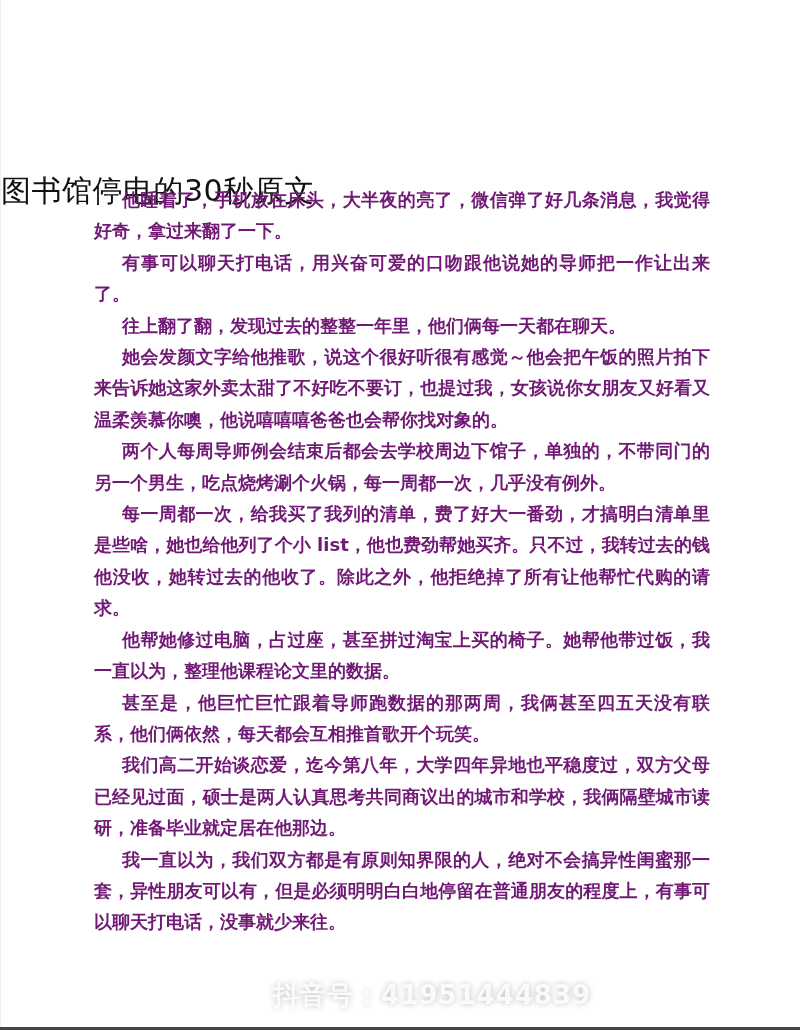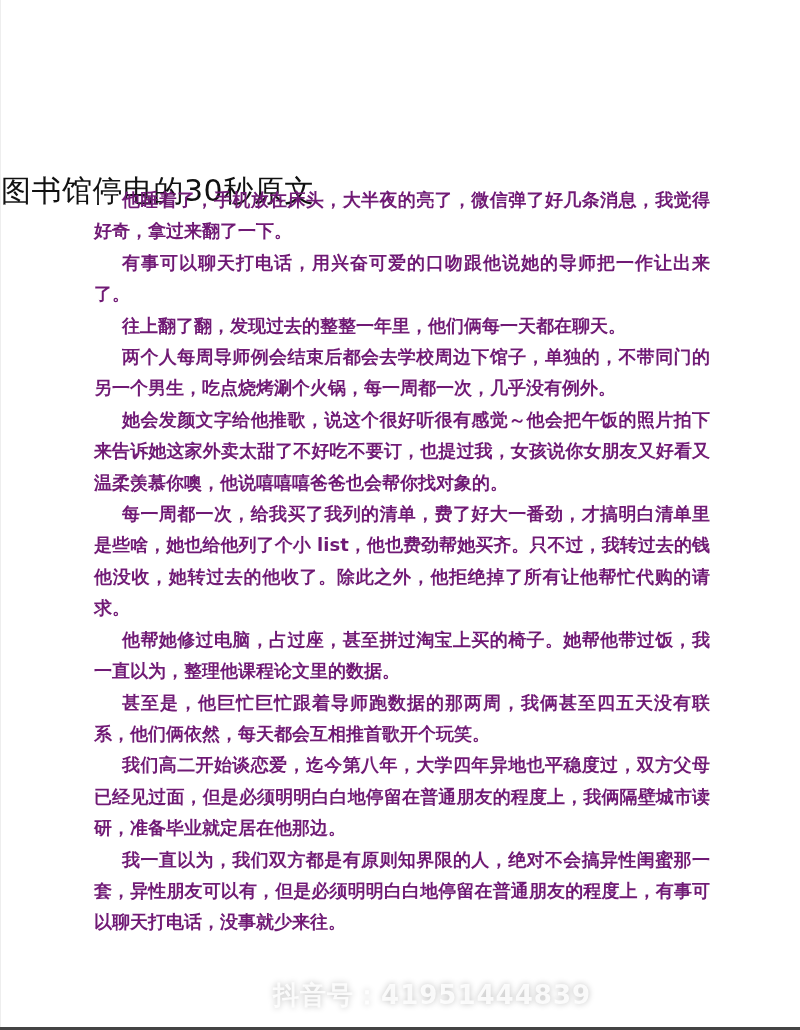--- a/index.html
+++ b/index.html
@@ -82,26 +82,26 @@
 </head>
 <body>
 
 <div class="page">
   <div class="title">图书馆停电的30秒原文</div>
 
   <div class="body-text">
     <p class="para">他睡着了，手机放在床头，大半夜的亮了，微信弹了好几条消息，我觉得好奇，拿过来翻了一下。</p>
     <p class="para">有事可以聊天打电话，用兴奋可爱的口吻跟他说她的导师把一作让出来了。</p>
     <p class="para">往上翻了翻，发现过去的整整一年里，他们俩每一天都在聊天。</p>
+    <p class="para">她会发颜文字给他推歌，说这个很好听很有感觉～他会把午饭的照片拍下来告诉她这家外卖太甜了不好吃不要订，也提过我，女孩说你女朋友又好看又温柔羡慕你噢，他说嘻嘻嘻爸爸也会帮你找对象的。</p>
     <p class="para">两个人每周导师例会结束后都会去学校周边下馆子，单独的，不带同门的另一个男生，吃点烧烤涮个火锅，每一周都一次，几乎没有例外。</p>
-    <p class="para">她会发颜文字给他推歌，说这个很好听很有感觉～他会把午饭的照片拍下来告诉她这家外卖太甜了不好吃不要订，也提过我，女孩说你女朋友又好看又温柔羡慕你噢，他说嘻嘻嘻爸爸也会帮你找对象的。</p>
     <p class="para">每一周都一次，给我买了我列的清单，费了好大一番劲，才搞明白清单里是些啥，她也给他列了个小 list，他也费劲帮她买齐。只不过，我转过去的钱他没收，她转过去的他收了。除此之外，他拒绝掉了所有让他帮忙代购的请求。</p>
     <p class="para">他帮她修过电脑，占过座，甚至拼过淘宝上买的椅子。她帮他带过饭，我一直以为，整理他课程论文里的数据。</p>
     <p class="para">甚至是，他巨忙巨忙跟着导师跑数据的那两周，我俩甚至四五天没有联系，他们俩依然，每天都会互相推首歌开个玩笑。</p>
-    <p class="para">我们高二开始谈恋爱，迄今第八年，大学四年异地也平稳度过，双方父母已经见过面，但是必须明明白白地停留在普通朋友的程度上，我俩隔壁城市读研，准备毕业就定居在他那边。</p>
+    <p class="para">我们高二开始谈恋爱，迄今第八年，大学四年异地也平稳度过，双方父母已经见过面，硕士是两人认真思考共同商议出的城市和学校，我俩隔壁城市读研，准备毕业就定居在他那边。</p>
     <p class="para">我一直以为，我们双方都是有原则知界限的人，绝对不会搞异性闺蜜那一套，异性朋友可以有，但是必须明明白白地停留在普通朋友的程度上，有事可以聊天打电话，没事就少来往。</p>
   </div>
 
   <div class="watermark">
     <span class="watermark-logo">
       <svg width="20" height="24" viewBox="0 0 20 24">
         <path d="M11 2 v13 a4 4 0 1 1 -4 -4" fill="none" stroke="rgba(255,255,255,0.9)" stroke-width="3" stroke-linecap="round"></path>
         <path d="M11 2 c1 3 3 5 6 5" fill="none" stroke="rgba(255,255,255,0.9)" stroke-width="3" stroke-linecap="round"></path>
       </svg>
     </span>

